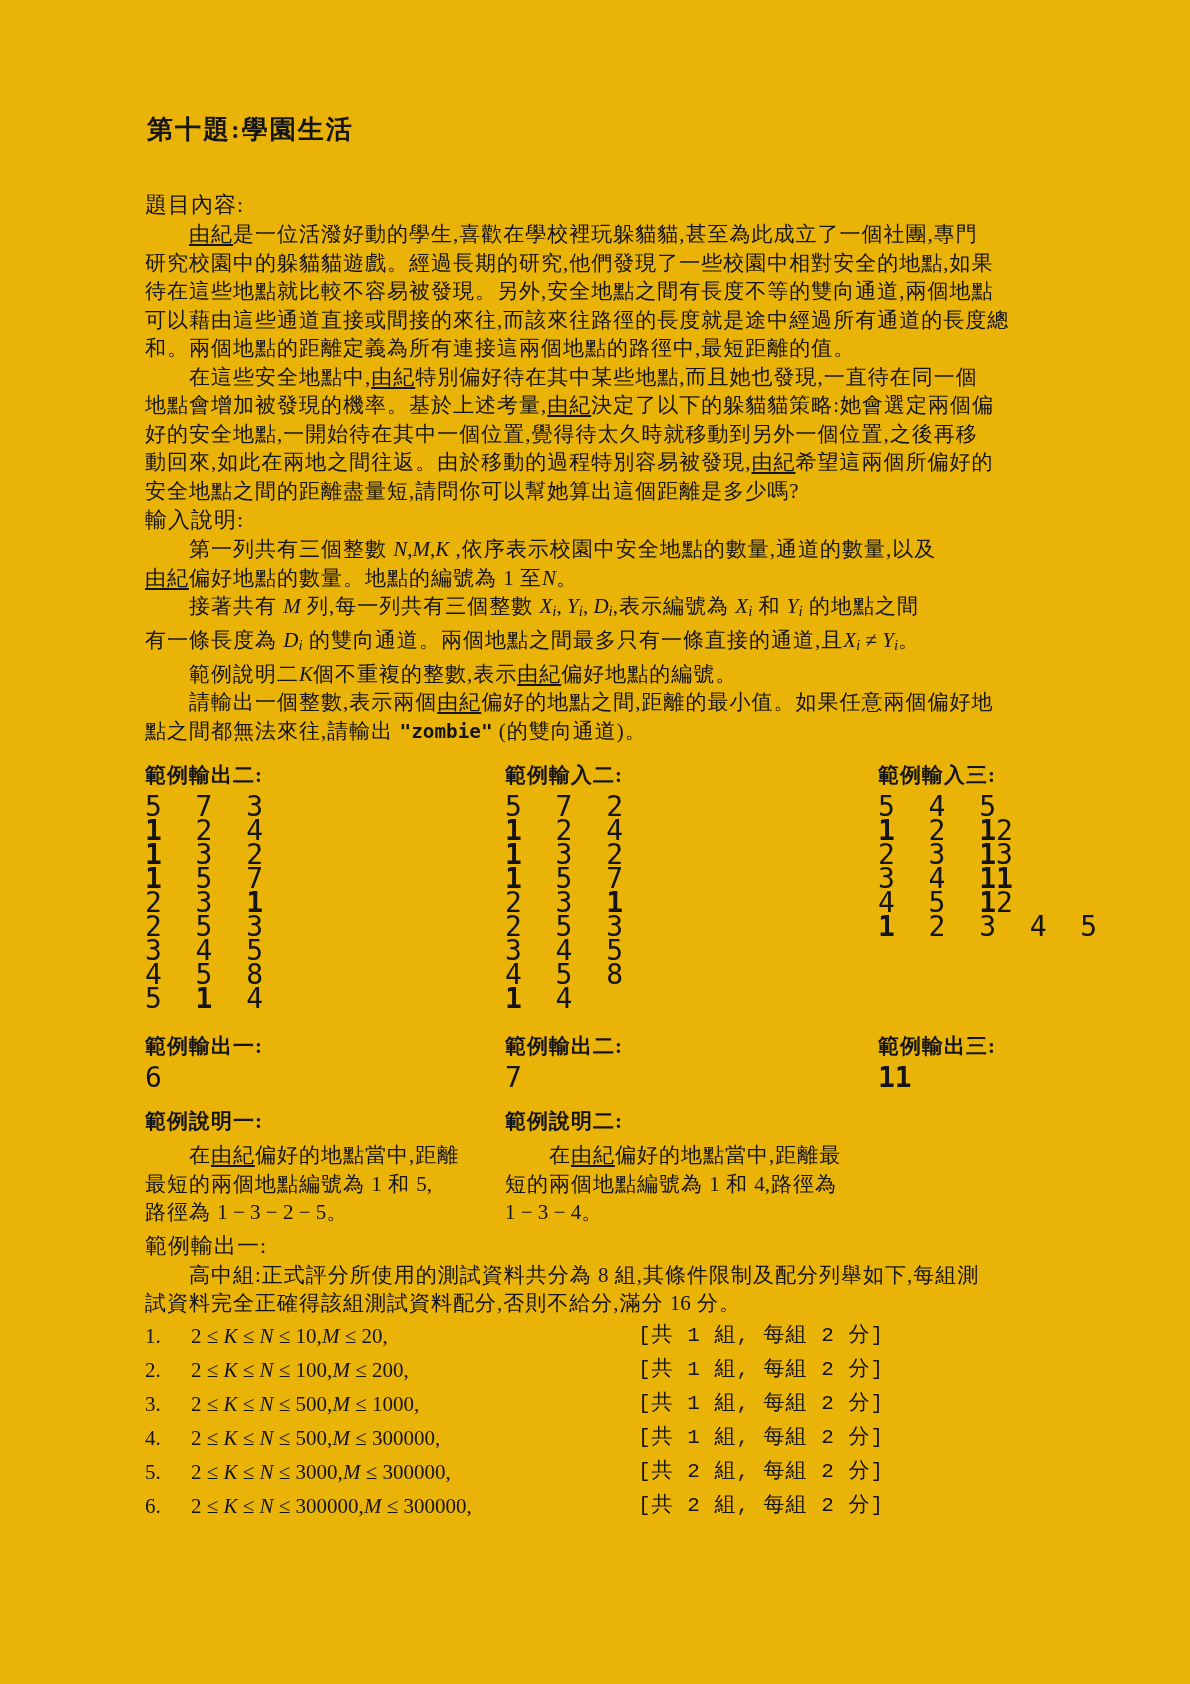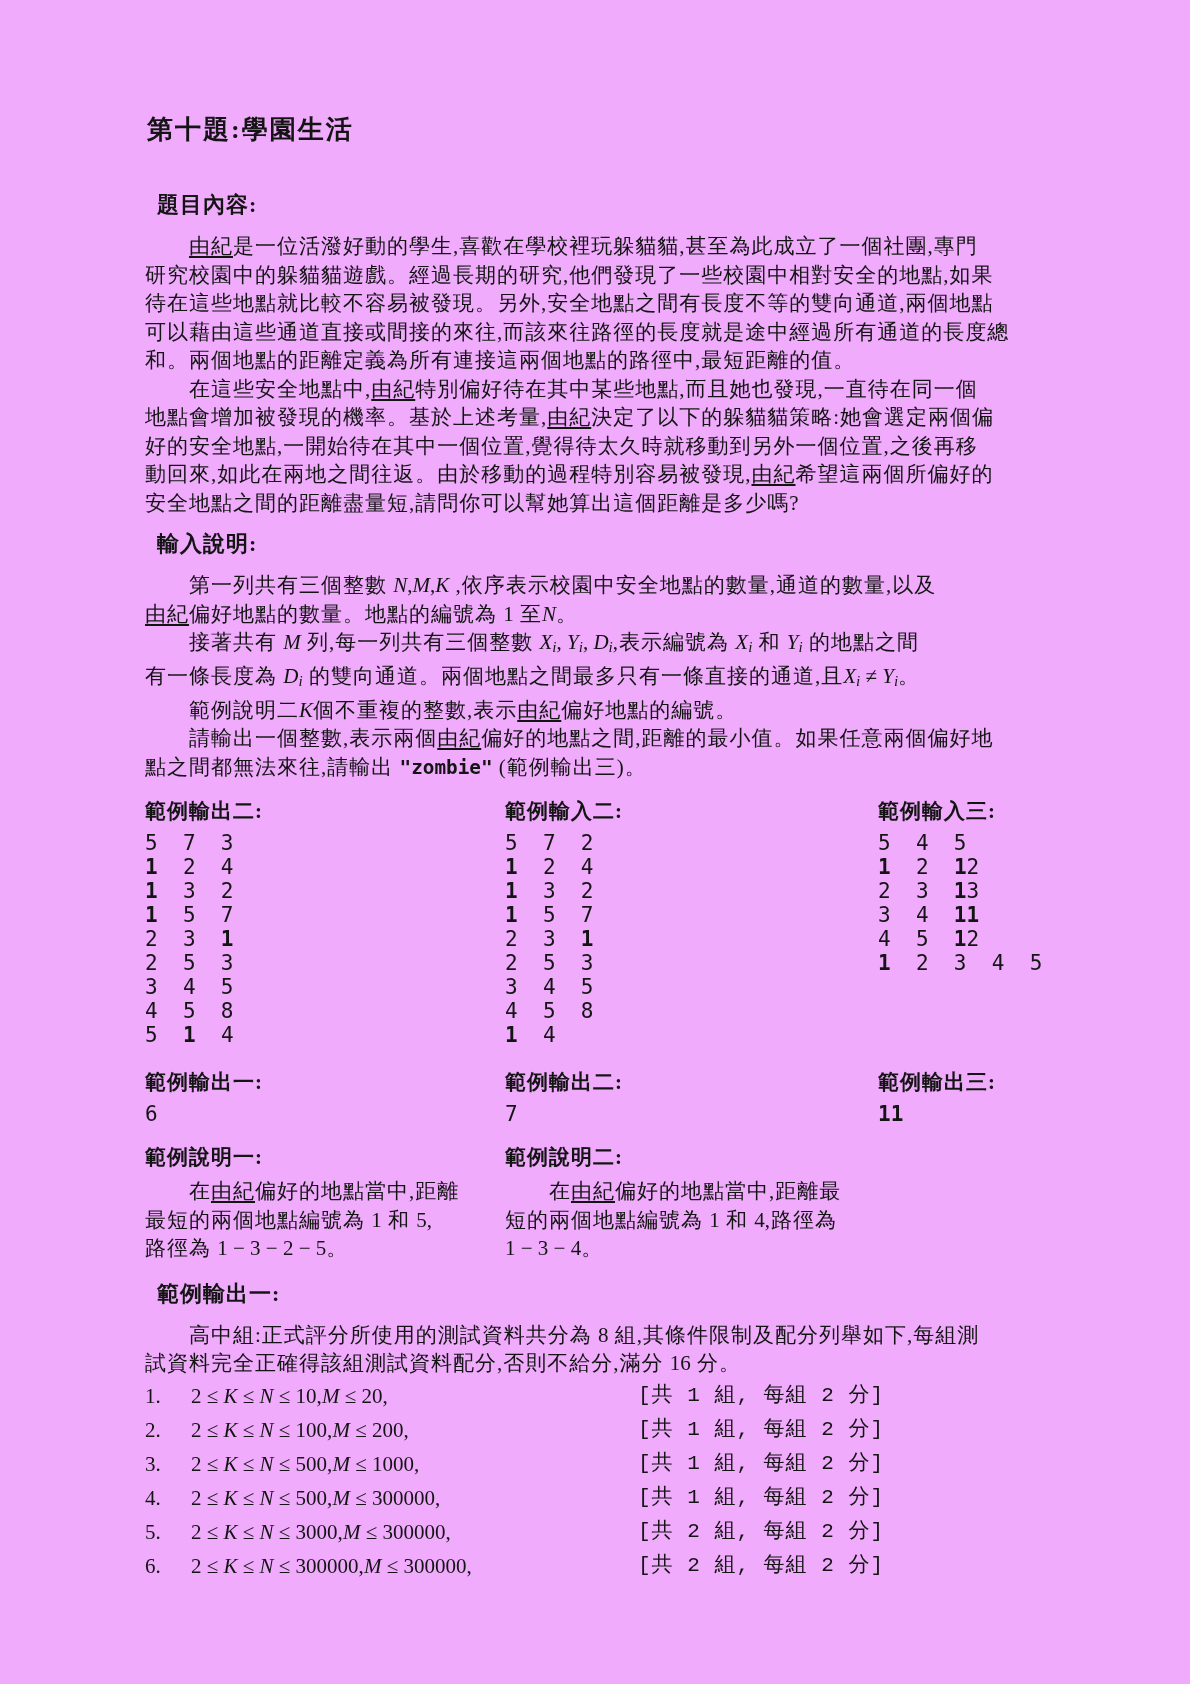--- a/index.html
+++ b/index.html
@@ -1,35 +1,35 @@
 <!DOCTYPE html>
 <html lang="zh-Hant"><head>
 <meta charset="utf-8">
 <style>
   html,body{margin:0;padding:0;background:#fff;}
   .page{
     position:relative;
     width:1190px;height:1684px;
-    background:#f0abfc;
+    background:#eab308;
     box-sizing:border-box;
     padding:112px 118px 0 145px;
     font-family:"Liberation Serif",serif;
     color:#141414;
     overflow:hidden;
   }
   .doc-title{
     font-size:26px;font-weight:bold;
     letter-spacing:2px;
     margin:0 0 42px 2px;
     line-height:36px;
   }
   h2.sec{
-    font-size:22px;font-weight:bold;
+    font-size:22px;font-weight:normal;
     letter-spacing:1px;
-    margin:12px;line-height:30px;
+    margin:0;line-height:30px;
   }
   .mt-input{margin-top:34px;}
   .mt-output{margin-top:26px;}
   .mt-score{margin-top:0;}
   p.body{
     font-size:21px;line-height:28.5px;
     letter-spacing:1px;
     margin:0;
     white-space:pre-wrap;
     text-indent:44px;
@@ -44,21 +44,21 @@
   .grid-samples{display:grid;grid-template-columns:360px 373px auto;margin-top:16px;}
   .grid-outputs{display:grid;grid-template-columns:360px 373px auto;margin-top:22px;}
   .grid-expl{display:grid;grid-template-columns:360px 412px auto;margin-top:18px;}
   h3.sub{
     font-size:21px;font-weight:bold;
     letter-spacing:1px;
     margin:0 0 6px;line-height:27px;
   }
   pre.data{
     font-family:"DejaVu Sans Mono","Liberation Mono",monospace;
-    font-size:21px;line-height:24px;
+    font-size:28px;line-height:24px;
     margin:0;
   }
   pre.data b{font-weight:bold;}
   .expl p{
     font-size:21px;line-height:28.5px;letter-spacing:1px;
     margin:2px 0 4px;white-space:pre-wrap;text-indent:44px;
   }
   .score-para{margin-top:0;}
   .score-list{margin-top:1px;}
   .score-item{display:flex;font-size:21px;line-height:34px;}
@@ -86,21 +86,21 @@
 安全地點之間的距離盡量短,請問你可以幫她算出這個距離是多少嗎?</span></p>
 
   <h2 class="sec mt-input">輸入說明:</h2>
   <p class="body"><span>第一列共有三個整數 </span><span class="v">N</span><span class="n">,</span><span class="v">M</span><span class="n">,</span><span class="v">K</span><span> ,依序表示校園中安全地點的數量,通道的數量,以及
 </span><span class="u">由紀</span><span>偏好地點的數量。地點的編號為 </span><span class="n">1</span><span> 至</span><span class="v">N</span><span>。</span></p>
   <p class="body"><span>接著共有 </span><span class="v">M</span><span> 列,每一列共有三個整數 </span><span class="v">X</span><span class="vs">i</span><span class="n">, </span><span class="v">Y</span><span class="vs">i</span><span class="n">, </span><span class="v">D</span><span class="vs">i</span><span>,表示編號為 </span><span class="v">X</span><span class="vs">i</span><span> 和 </span><span class="v">Y</span><span class="vs">i</span><span> 的地點之間
 有一條長度為 </span><span class="v">D</span><span class="vs">i</span><span> 的雙向通道。兩個地點之間最多只有一條直接的通道,且</span><span class="v">X</span><span class="vs">i</span><span class="n"> ≠ </span><span class="v">Y</span><span class="vs">i</span><span>。</span></p>
   <p class="body"><span>範例說明二</span><span class="v">K</span><span>個不重複的整數,表示</span><span class="u">由紀</span><span>偏好地點的編號。</span></p>
 
   <p class="body"><span>請輸出一個整數,表示兩個</span><span class="u">由紀</span><span>偏好的地點之間,距離的最小值。如果任意兩個偏好地
-點之間都無法來往,請輸出 </span><span class="mono">"zombie"</span><span> (範例輸出三)。</span></p>
+點之間都無法來往,請輸出 </span><span class="mono">"zombie"</span><span> (的雙向通道)。</span></p>
 
   <div class="grid-samples">
     <div>
       <h3 class="sub">範例輸出二:</h3>
       <pre class="data">5  7  3
 <b>1</b>  2  4
 <b>1</b>  3  2
 <b>1</b>  5  7
 2  3  <b>1</b>
 2  5  3

